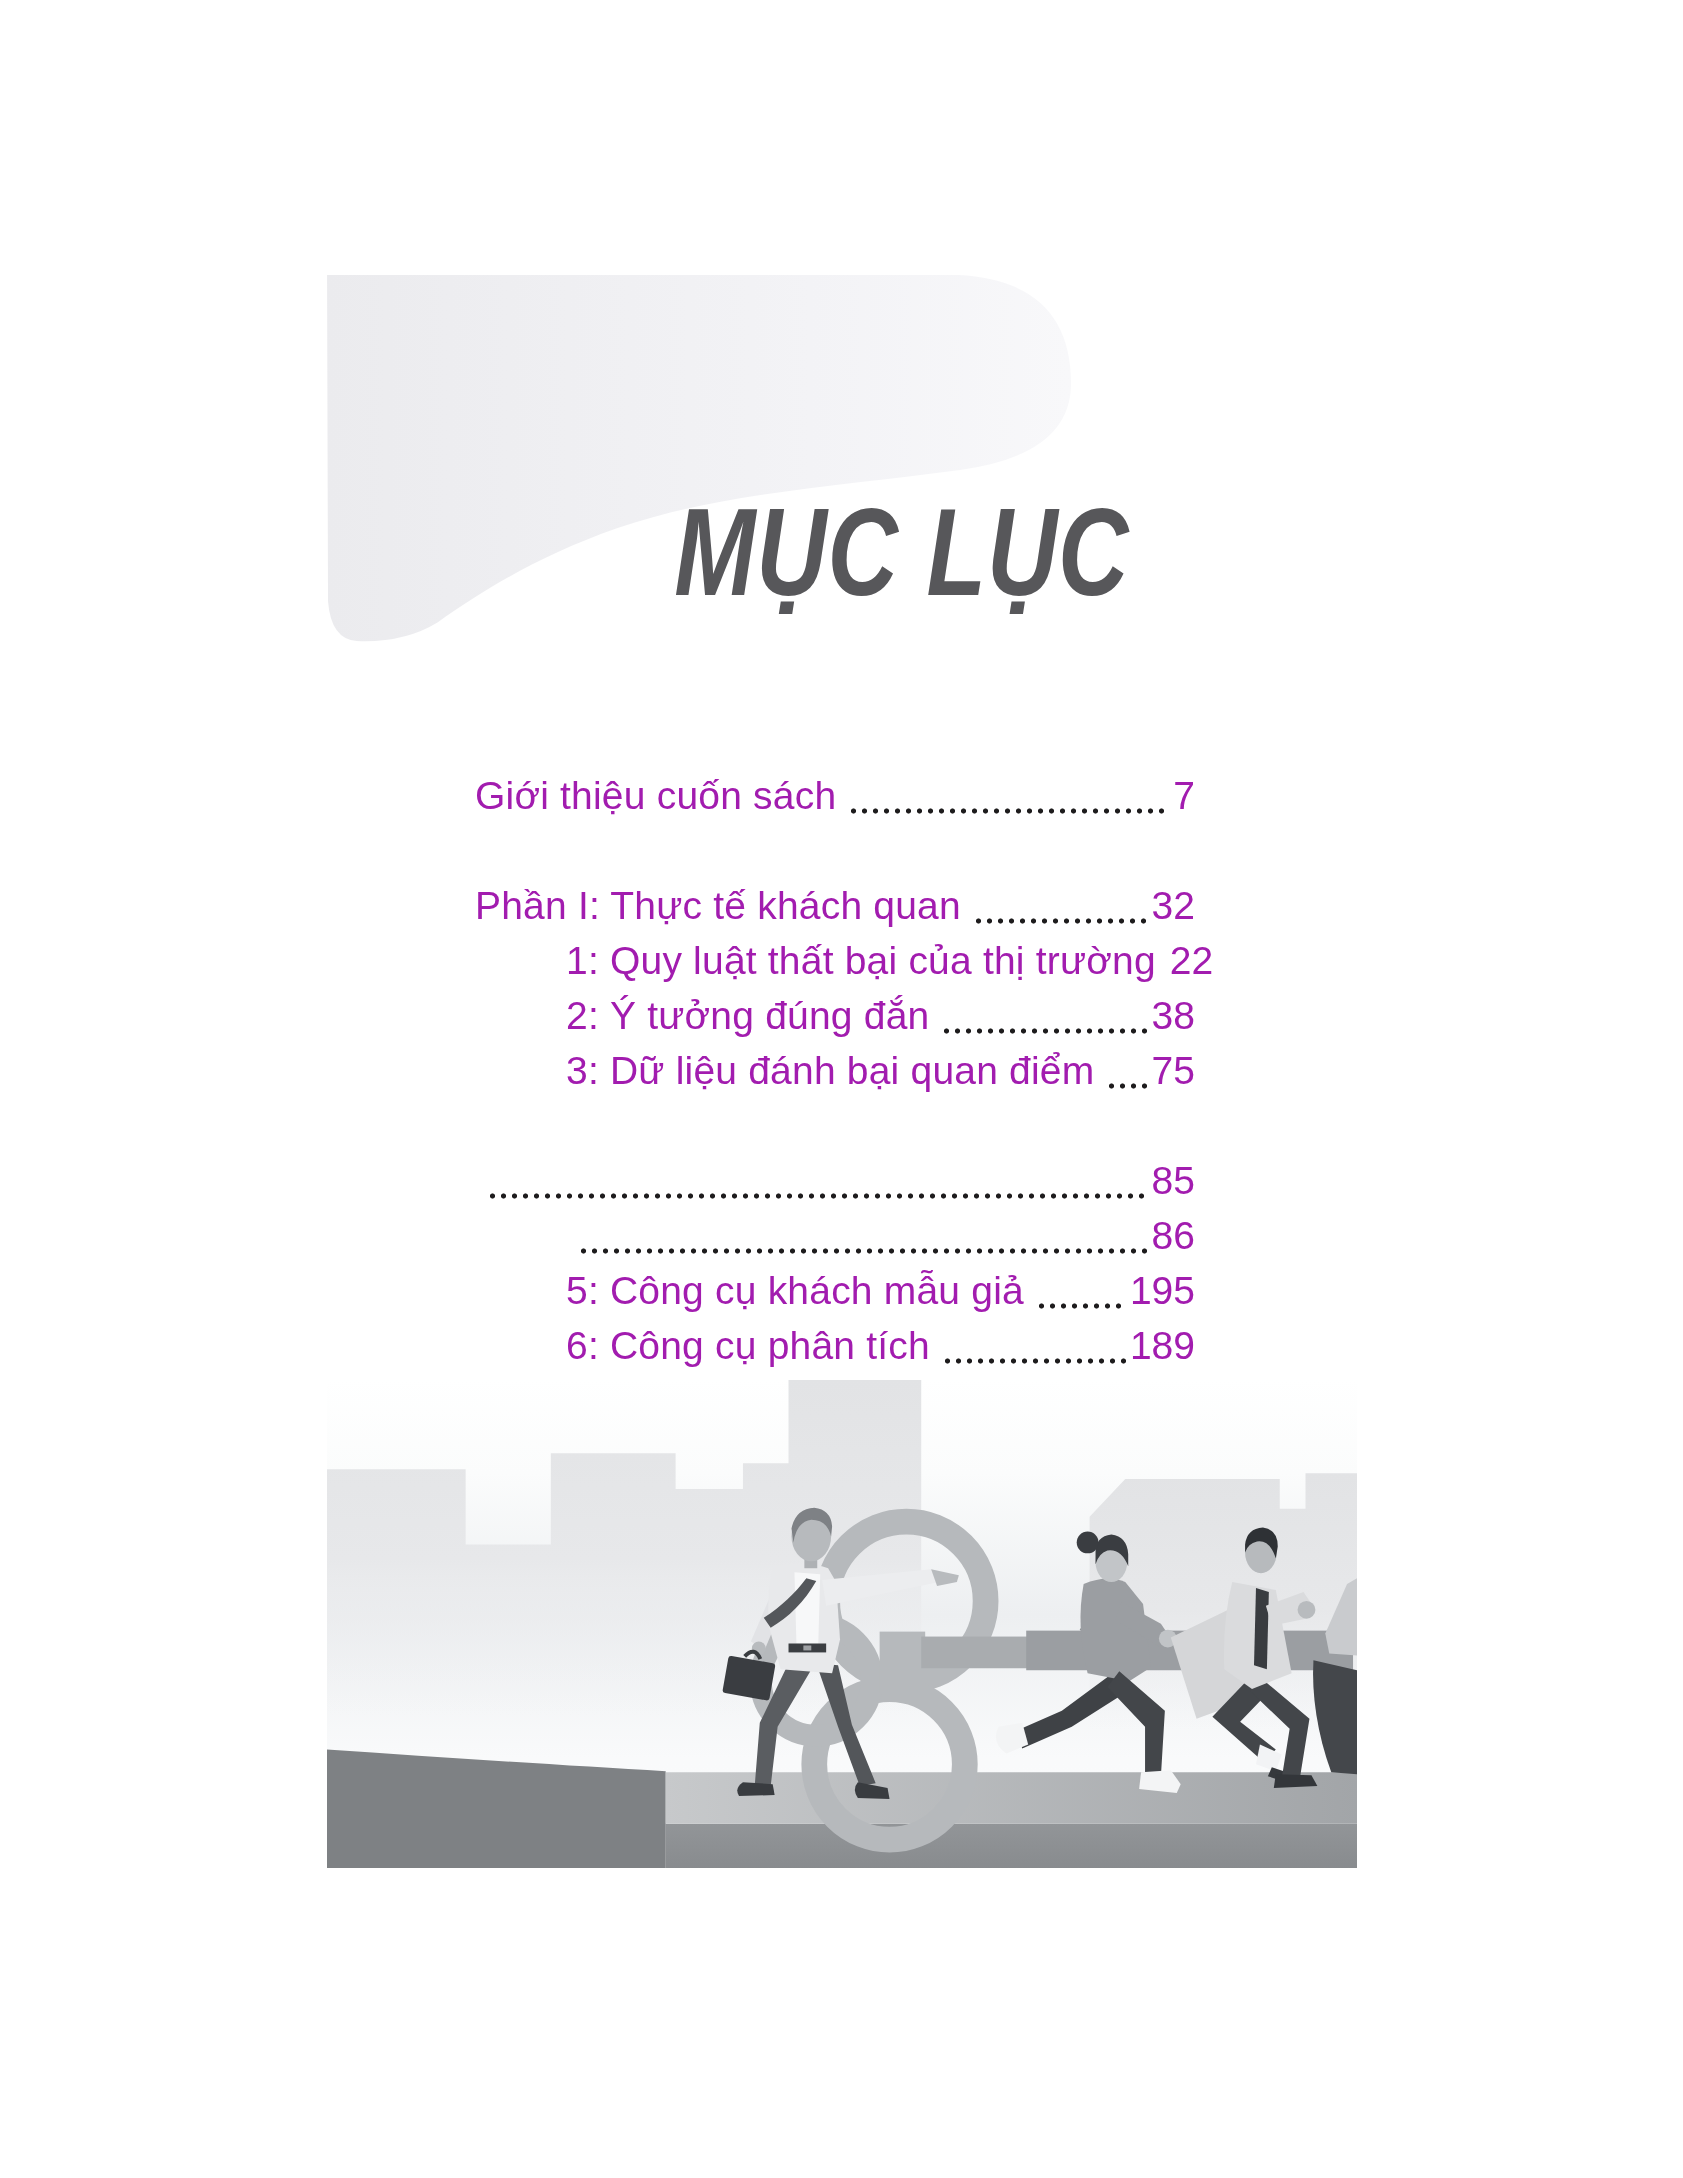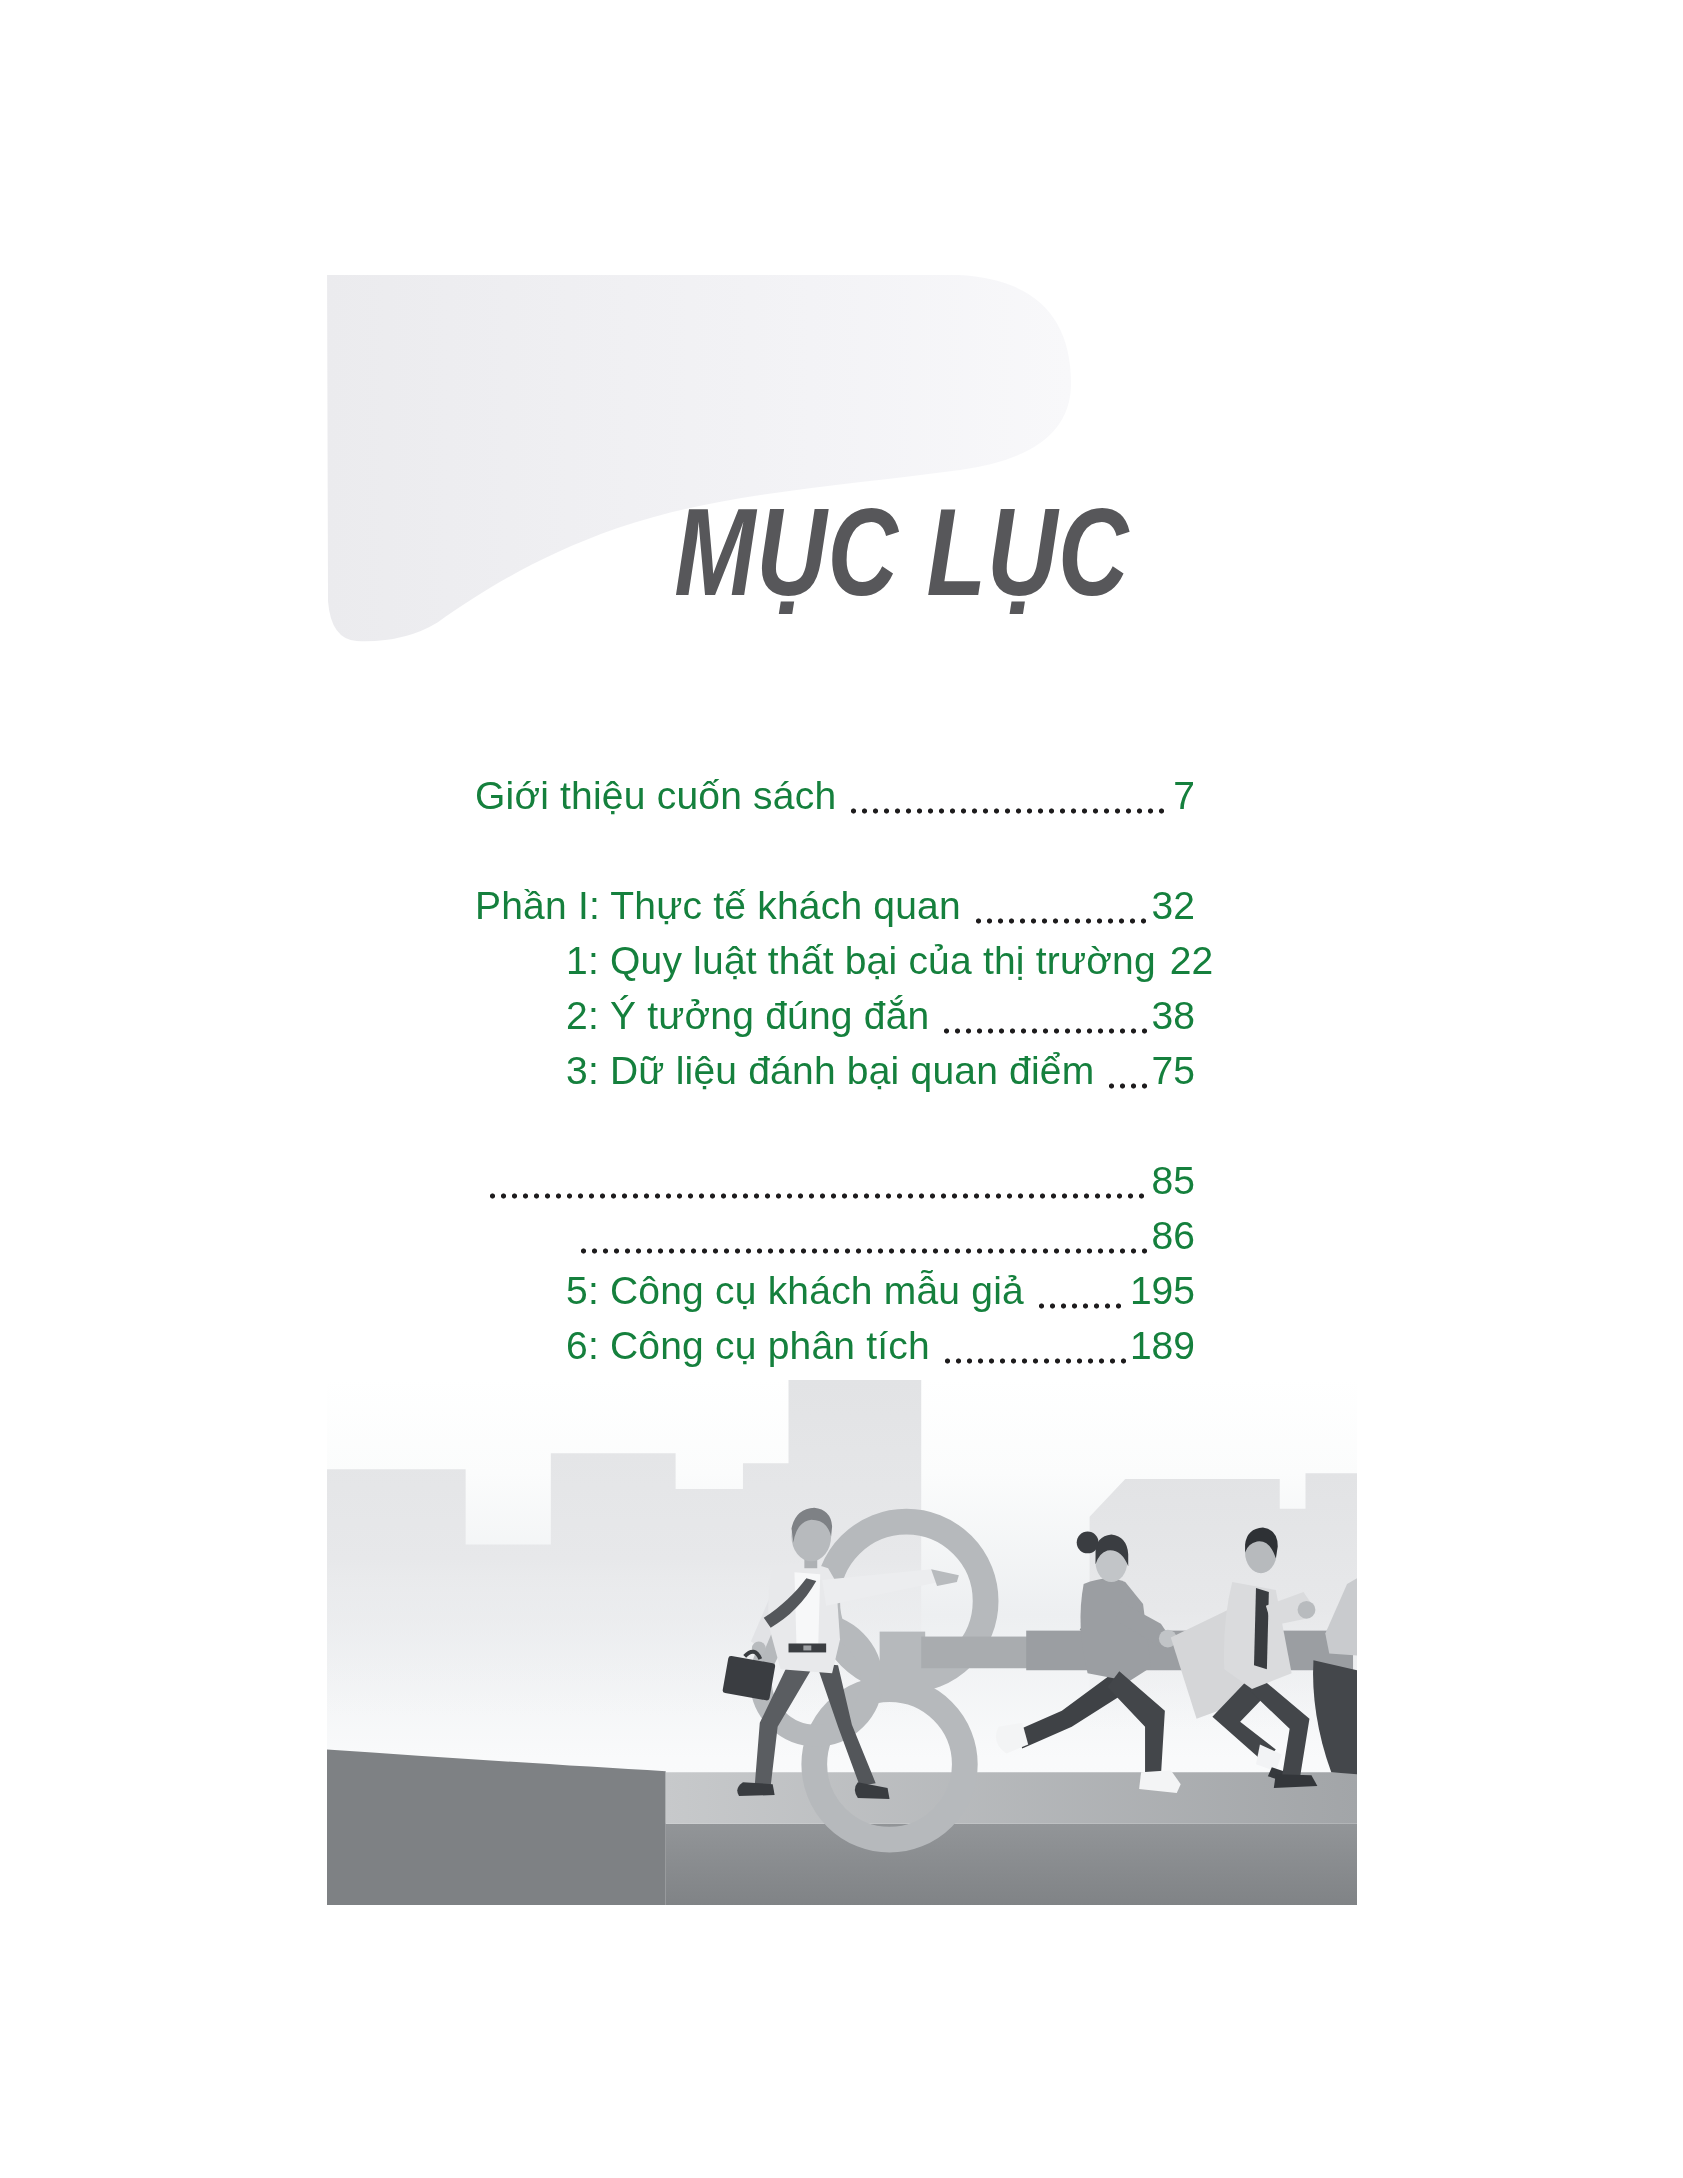--- a/index.html
+++ b/index.html
@@ -1,31 +1,31 @@
 <!DOCTYPE html>
 <html><head>
 <meta charset="utf-8">
 <style>
   html,body{margin:0;padding:0;background:#ffffff;}
   .page{
-    position:relative;width:1683px;height:2178px;background:#ffffff;
+    position:relative;width:1683px;height:1868px;background:#ffffff;
     overflow:hidden;font-family:"Liberation Sans",sans-serif;
   }
   
   .swoosh{position:absolute;left:325px;top:275px;width:754px;height:371px;}
   
   .page-title{
     position:absolute;top:489px;right:554px;
     font-style:italic;font-weight:bold;font-size:125px;line-height:1;
     color:#57575a;letter-spacing:1px;white-space:nowrap;
     transform:scaleX(0.78);transform-origin:100% 100%;
   }
   
   .toc{position:absolute;left:475px;top:770px;width:720px;}
-  .toc-row{display:flex;align-items:flex-end;height:55px;font-size:39px;color:#15803d;}
+  .toc-row{display:flex;align-items:flex-end;height:55px;font-size:39px;color:#a21caf;}
   .toc-row.level-1{padding-left:91px;}
   .toc-row.gap{margin-top:55px;text-align:right;}
   .toc-label{white-space:nowrap;padding-bottom:7px;letter-spacing:0.2px;}
   .toc-leader{
     flex:1;align-self:stretch;margin:0 4px 0 10px;
     background-image:radial-gradient(circle,#1e1c1d 2.2px,transparent 2.9px);
     background-size:11px 6px;background-repeat:repeat-x;
     background-position:left 2px bottom 11px;
   }
   .toc-page{white-space:nowrap;padding-bottom:7px;}

